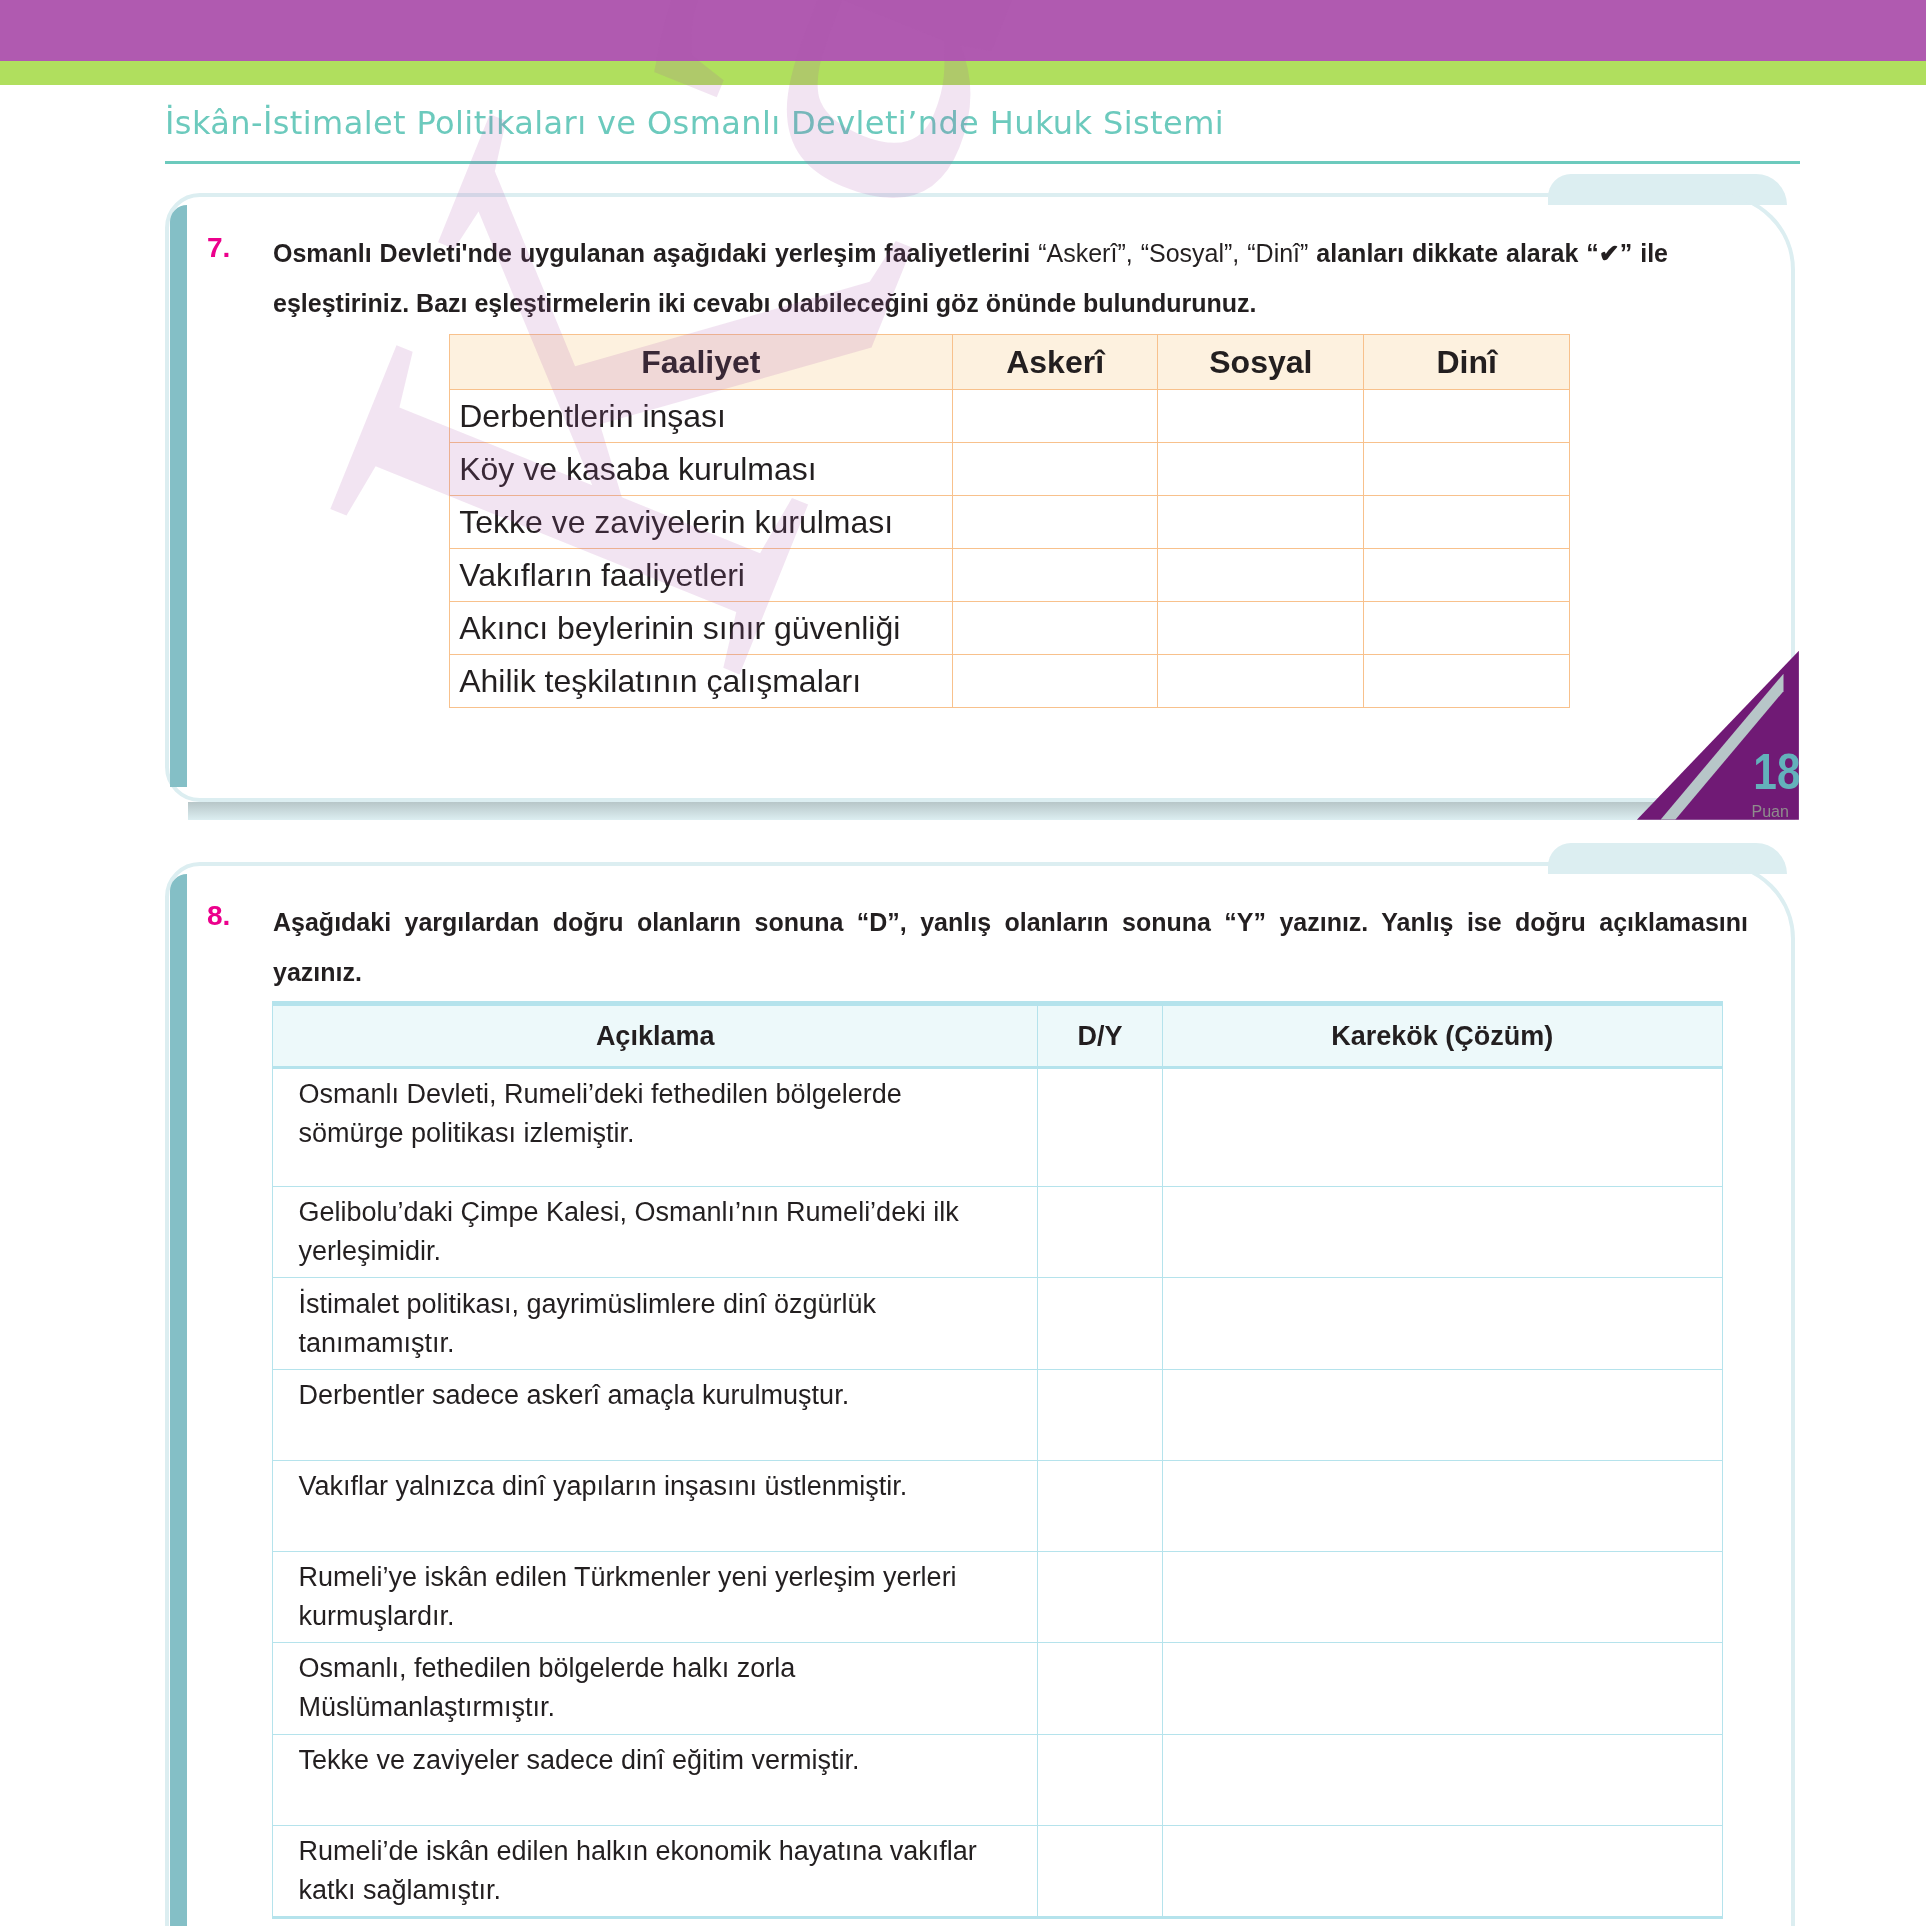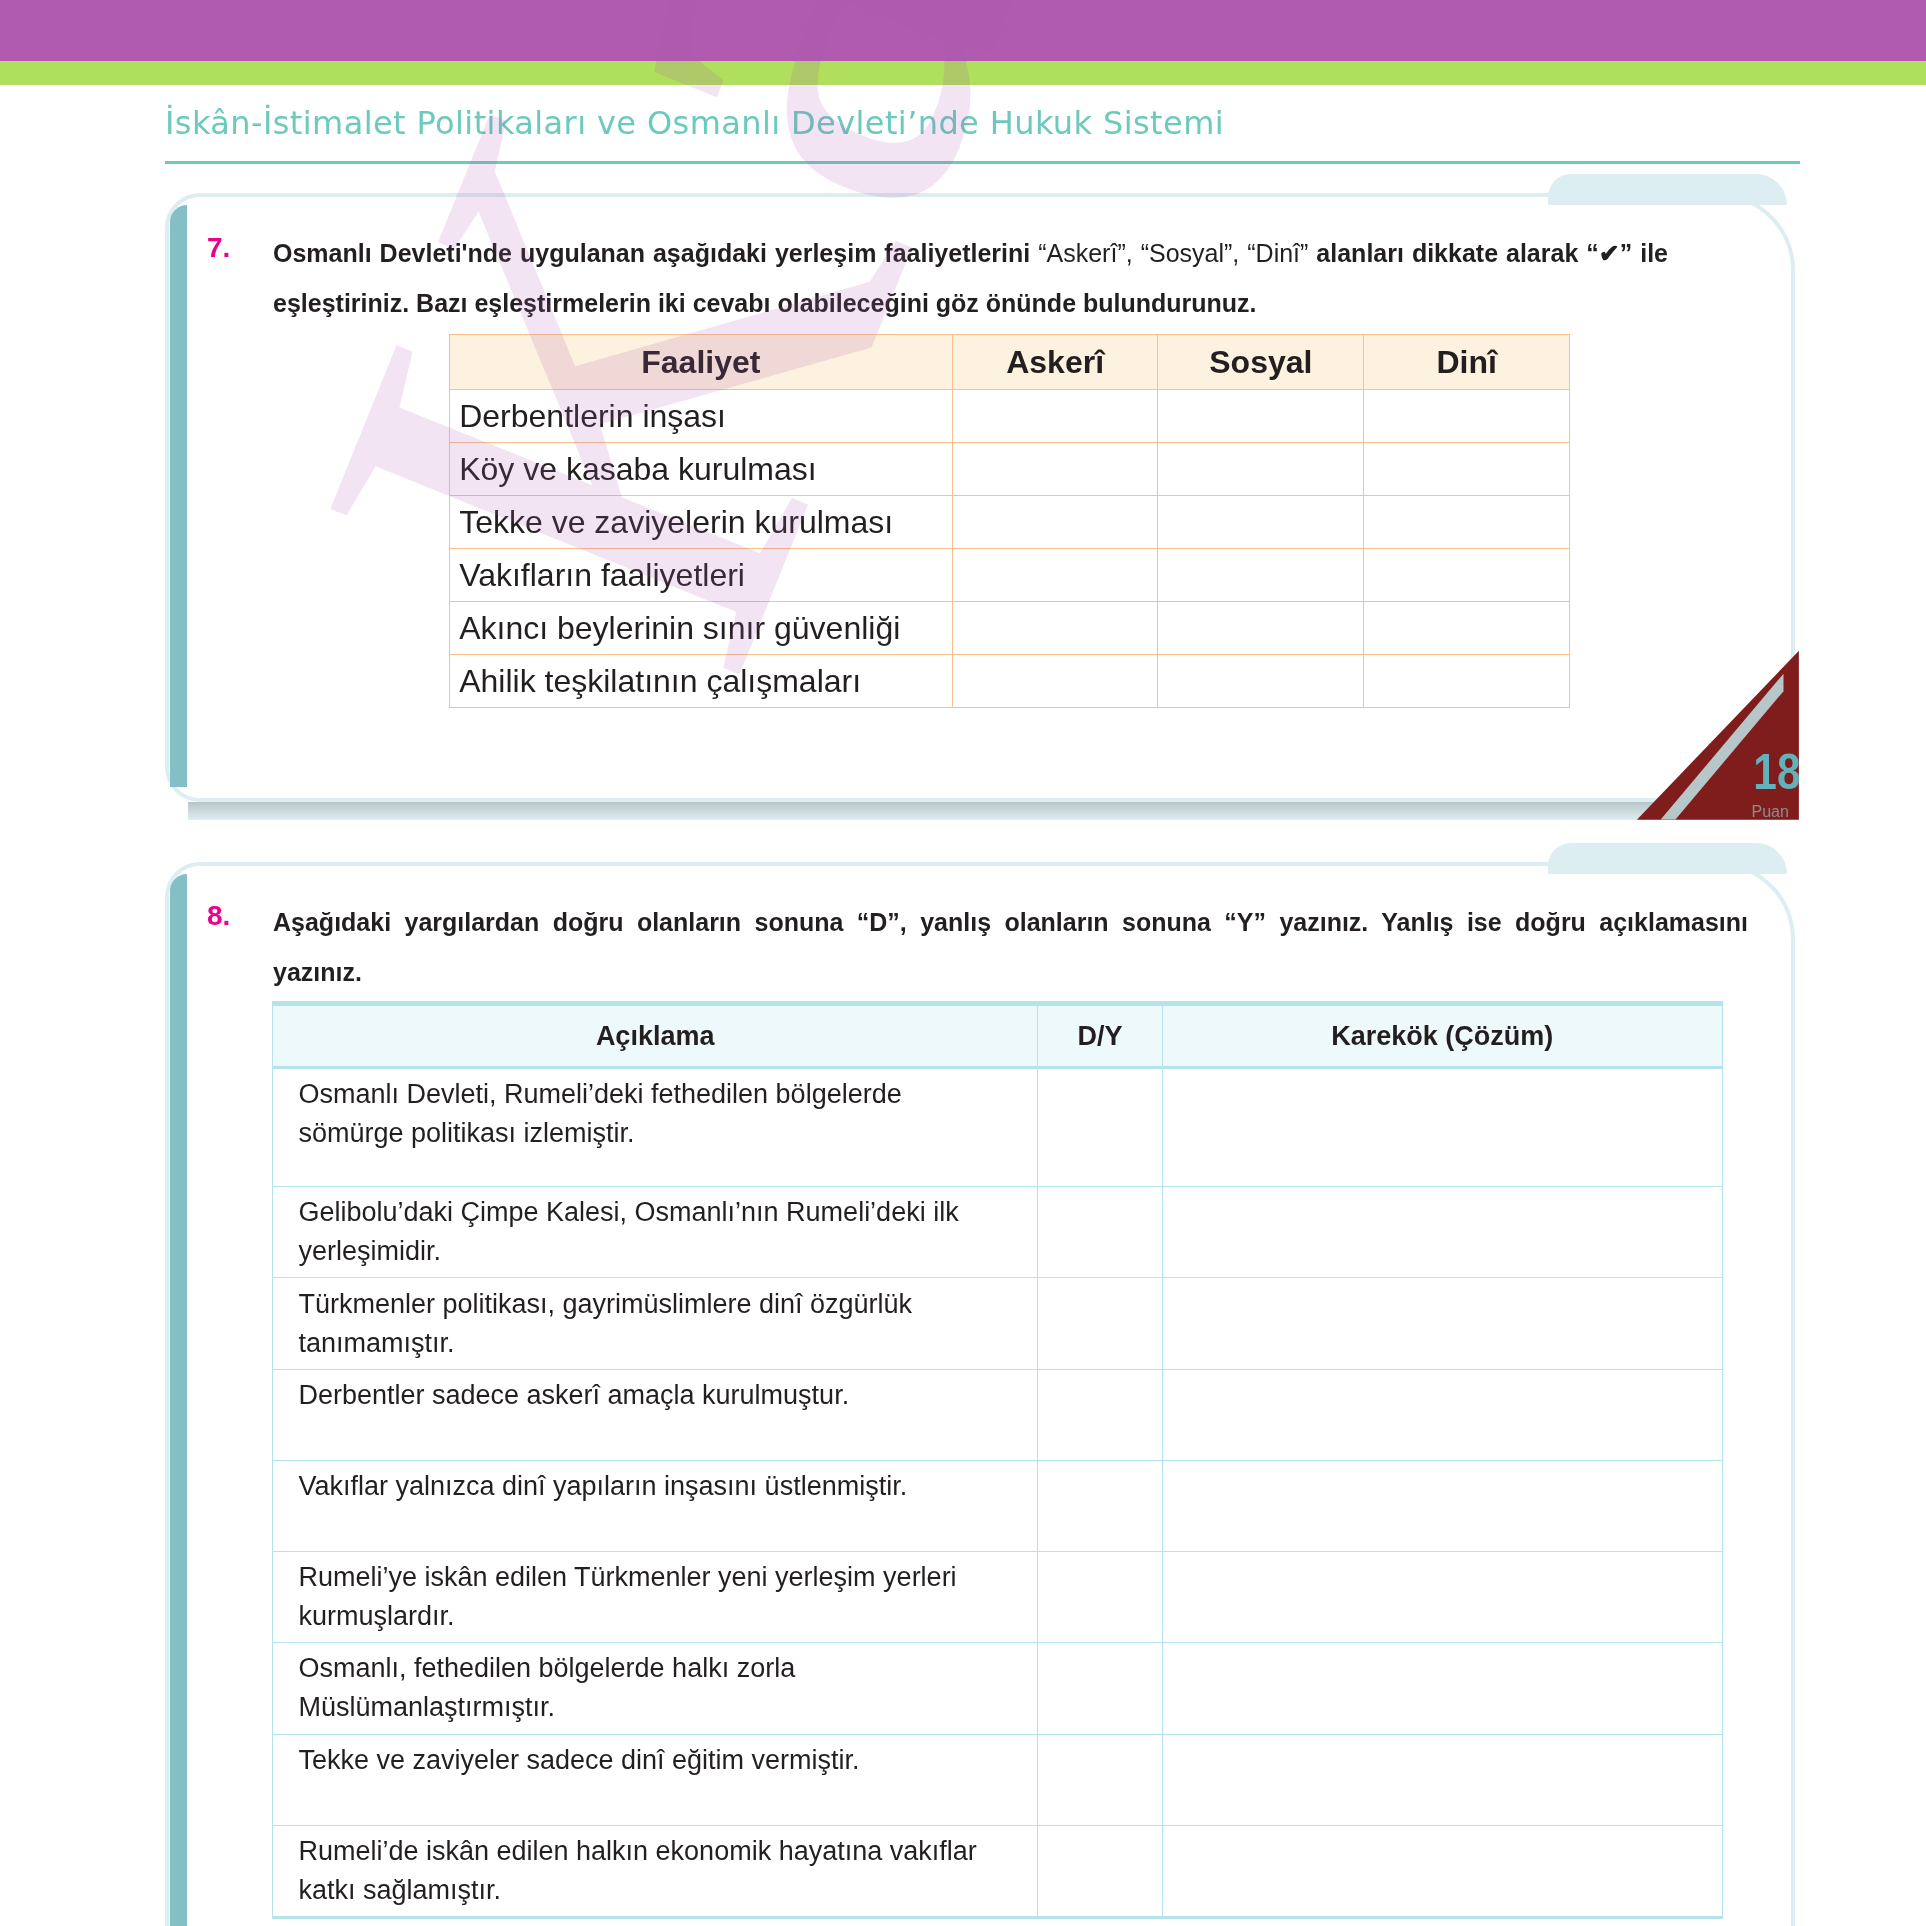--- a/index.html
+++ b/index.html
@@ -7,21 +7,21 @@
   .band-purple{position:absolute;left:0;top:0;width:1965px;height:62px;background:#b05ab0;}
   .band-green{position:absolute;left:0;top:61px;width:1965px;height:24px;background:#b0df5e;}
   .page-title{position:absolute;left:165px;top:104px;font-size:32px;color:#6ccabd;letter-spacing:0.4px;font-family:"DejaVu Sans",sans-serif;}
   .title-rule{position:absolute;left:165px;top:161px;width:1635px;height:2.7px;background:#6ccabd;}
 
   .card{position:absolute;left:165px;width:1630px;background:#ffffff;}
   .card-frame{position:absolute;inset:0;border:4.6px solid #dceef1;border-radius:35px 77px 0 35px;box-sizing:border-box;}
   .card-leftbar{position:absolute;left:5.4px;top:11.6px;bottom:15.4px;width:17px;background:#84bfc6;border-radius:23px 0 0 0;}
   .card-shadow{position:absolute;left:23px;right:0;bottom:-17.7px;height:17.7px;background:linear-gradient(#b7c6c8,#dceef1);}
   .card-tab{position:absolute;right:7.7px;top:-19px;width:239px;height:31px;background:#dceef1;border-radius:46px 62px 0 0;}
-  .corner{position:absolute;right:-3.9px;bottom:-17.7px;width:162px;height:169px;background:#7f1d1d;clip-path:polygon(100% 0,100% 100%,0 100%);text-align:center;}
+  .corner{position:absolute;right:-3.9px;bottom:-17.7px;width:162px;height:169px;background:#701a75;clip-path:polygon(100% 0,100% 100%,0 100%);text-align:center;}
   .corner-cut{position:absolute;right:15.4px;bottom:0;width:123px;height:146px;background:#b7c6c8;clip-path:polygon(100% 0,100% 12%,12% 100%,0 100%);}
   .puan-num{position:absolute;right:-1.9px;bottom:23px;font-size:50px;font-weight:bold;color:#63b1bb;line-height:1;transform:scaleX(0.85);transform-origin:right;}
   .puan-label{position:absolute;right:10px;bottom:0px;font-size:16px;color:#8f8c8d;line-height:1;}
 
   .q-num{position:absolute;font-size:28px;font-weight:bold;color:#ec008c;}
   .q-text{position:absolute;font-size:25px;font-weight:bold;line-height:50px;text-align:justify;}
   .q-text .normal{font-weight:normal;}
 
   table{border-collapse:collapse;position:absolute;}
   .t1 td,.t1 th{border:1.9px solid #f8c18c;font-size:32px;}
@@ -123,21 +123,21 @@
           <td>Osmanlı Devleti, Rumeli’deki fethedilen bölgelerde sömürge politikası izlemiştir.</td>
           <td></td>
           <td></td>
         </tr>
     <tr style="height:86px;margin-left:24px;">
           <td>Gelibolu’daki Çimpe Kalesi, Osmanlı’nın Rumeli’deki ilk yerleşimidir.</td>
           <td></td>
           <td></td>
         </tr>
     <tr style="height:91px;">
-          <td>Türkmenler politikası, gayrimüslimlere dinî özgürlük tanımamıştır.</td>
+          <td>İstimalet politikası, gayrimüslimlere dinî özgürlük tanımamıştır.</td>
           <td></td>
           <td></td>
         </tr>
     <tr style="height:91px;">
           <td>Derbentler sadece askerî amaçla kurulmuştur.</td>
           <td></td>
           <td></td>
         </tr>
     <tr style="height:91px;padding-left:20px;">
           <td>Vakıflar yalnızca dinî yapıların inşasını üstlenmiştir.</td>

